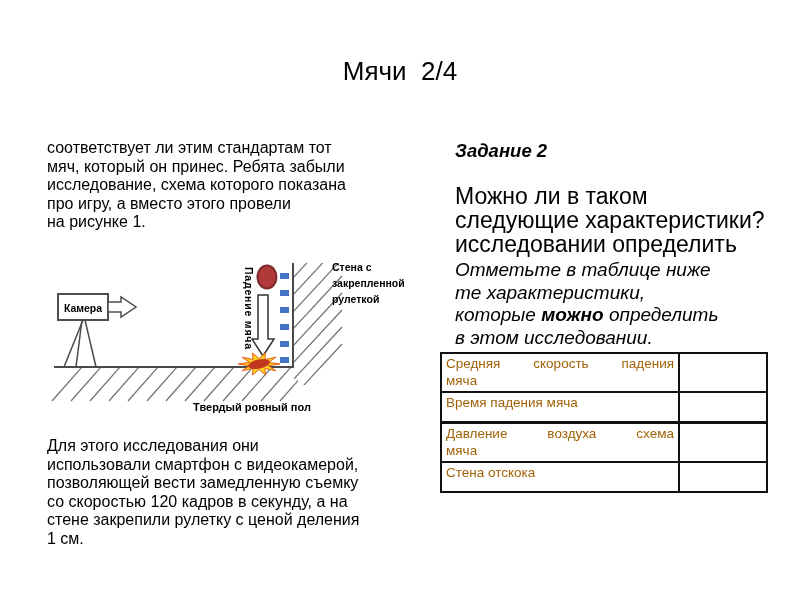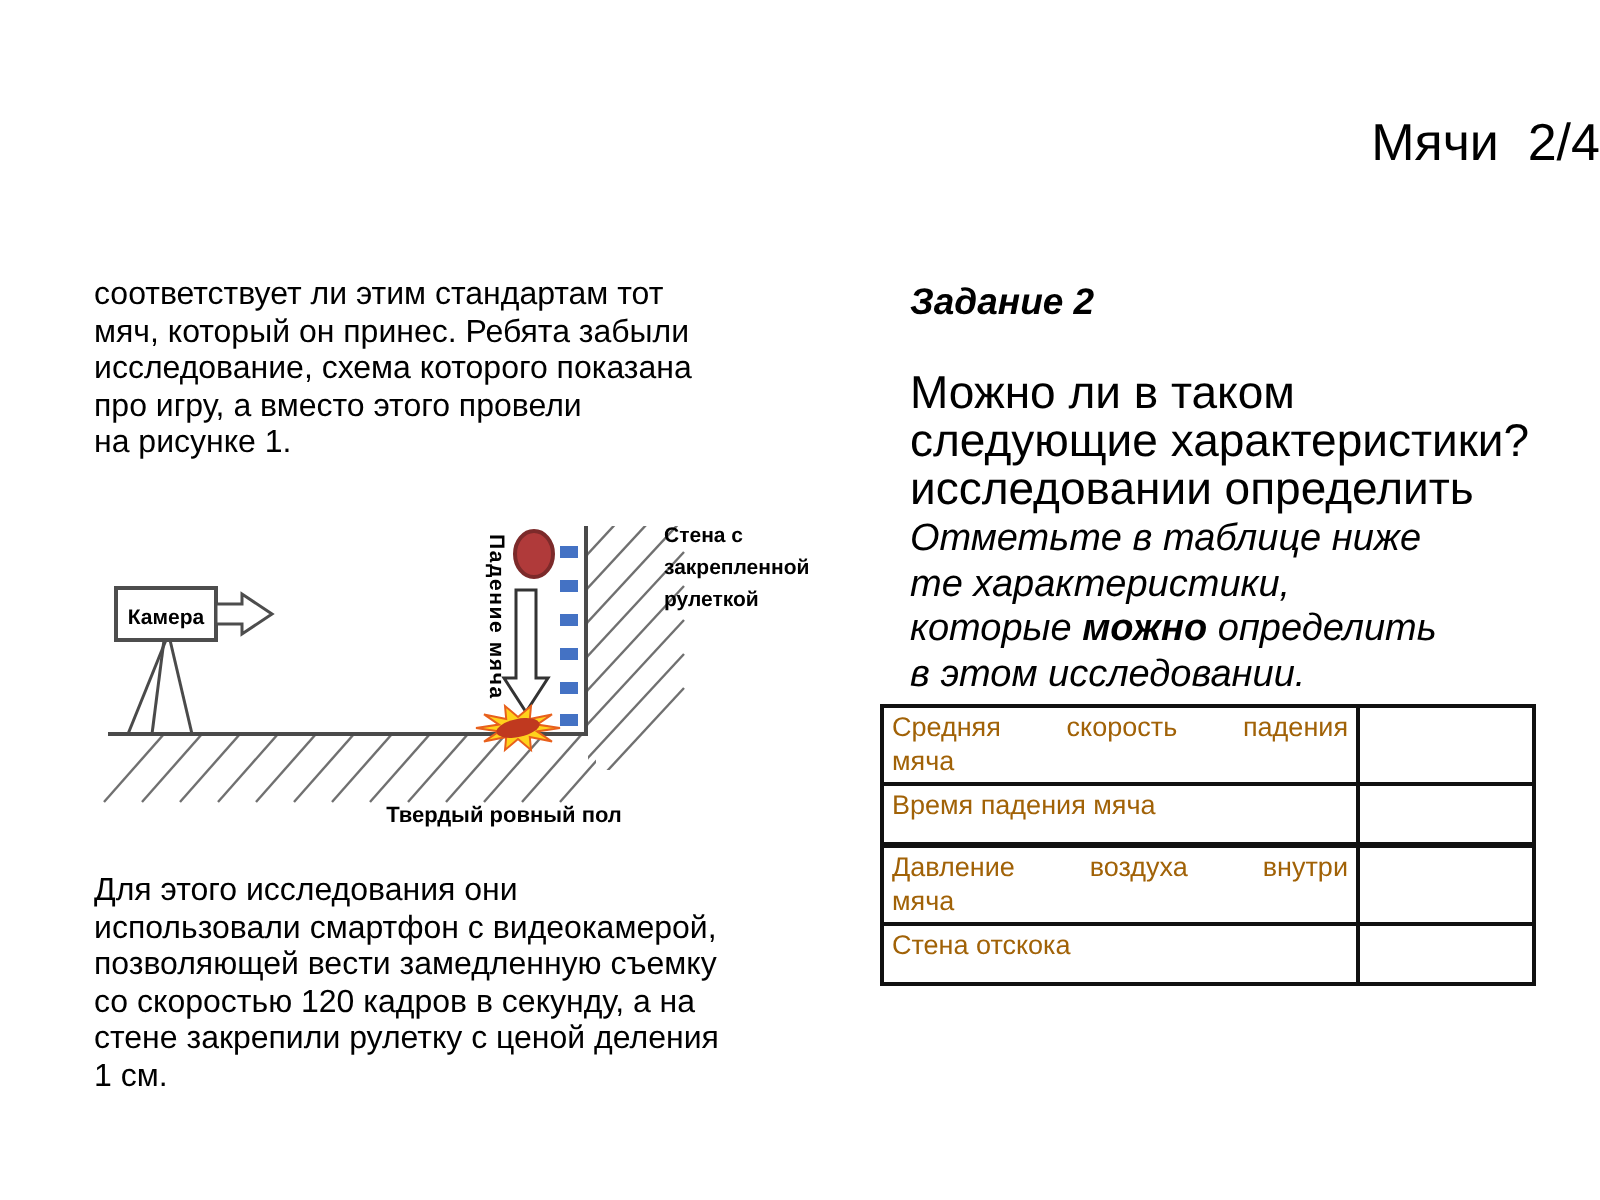--- a/index.html
+++ b/index.html
@@ -3,21 +3,21 @@
 <meta charset="utf-8">
 <style>
   html,body{margin:0;padding:0;}
   body{
     width:800px;height:600px;background:#ffffff;position:relative;
     font-family:"Liberation Sans","DejaVu Sans",sans-serif;color:#000;
     overflow:hidden;
   }
   .abs{position:absolute;}
   #title{
-    top:56px;left:0;width:800px;text-align:right;
+    top:56px;left:0;width:800px;text-align:center;
     font-size:26px;line-height:30px;white-space:pre;
   }
   .para{font-size:16px;line-height:18.5px;}
   .para div{white-space:nowrap;}
   #intro{top:139px;left:47px;width:385px;}
   #method{top:437px;left:47px;width:385px;}
   #task-heading{top:140px;left:455px;font-size:18.5px;font-weight:bold;font-style:italic;}
   #question{top:168px;left:455px;font-size:23px;line-height:24px;margin-top:16px;}
   #question div{white-space:nowrap;}
   #instruction{top:259px;left:455px;font-size:19px;line-height:22.5px;font-style:italic;}
@@ -158,21 +158,21 @@
     <td class="c2"></td>
   </tr>
   <tr>
     <td class="c1 h1 thick">
       <div class="lline">Время падения мяча</div>
     </td>
     <td class="c2 thick"></td>
   </tr>
   <tr>
     <td class="c1 h2">
-      <div class="jline">Давление воздуха внутри</div>
+      <div class="jline">Давление воздуха схема</div>
       <div class="lline">мяча</div>
     </td>
     <td class="c2"></td>
   </tr>
   <tr>
     <td class="c1 h1">
       <div class="lline">Стена отскока</div>
     </td>
     <td class="c2"></td>
   </tr>

